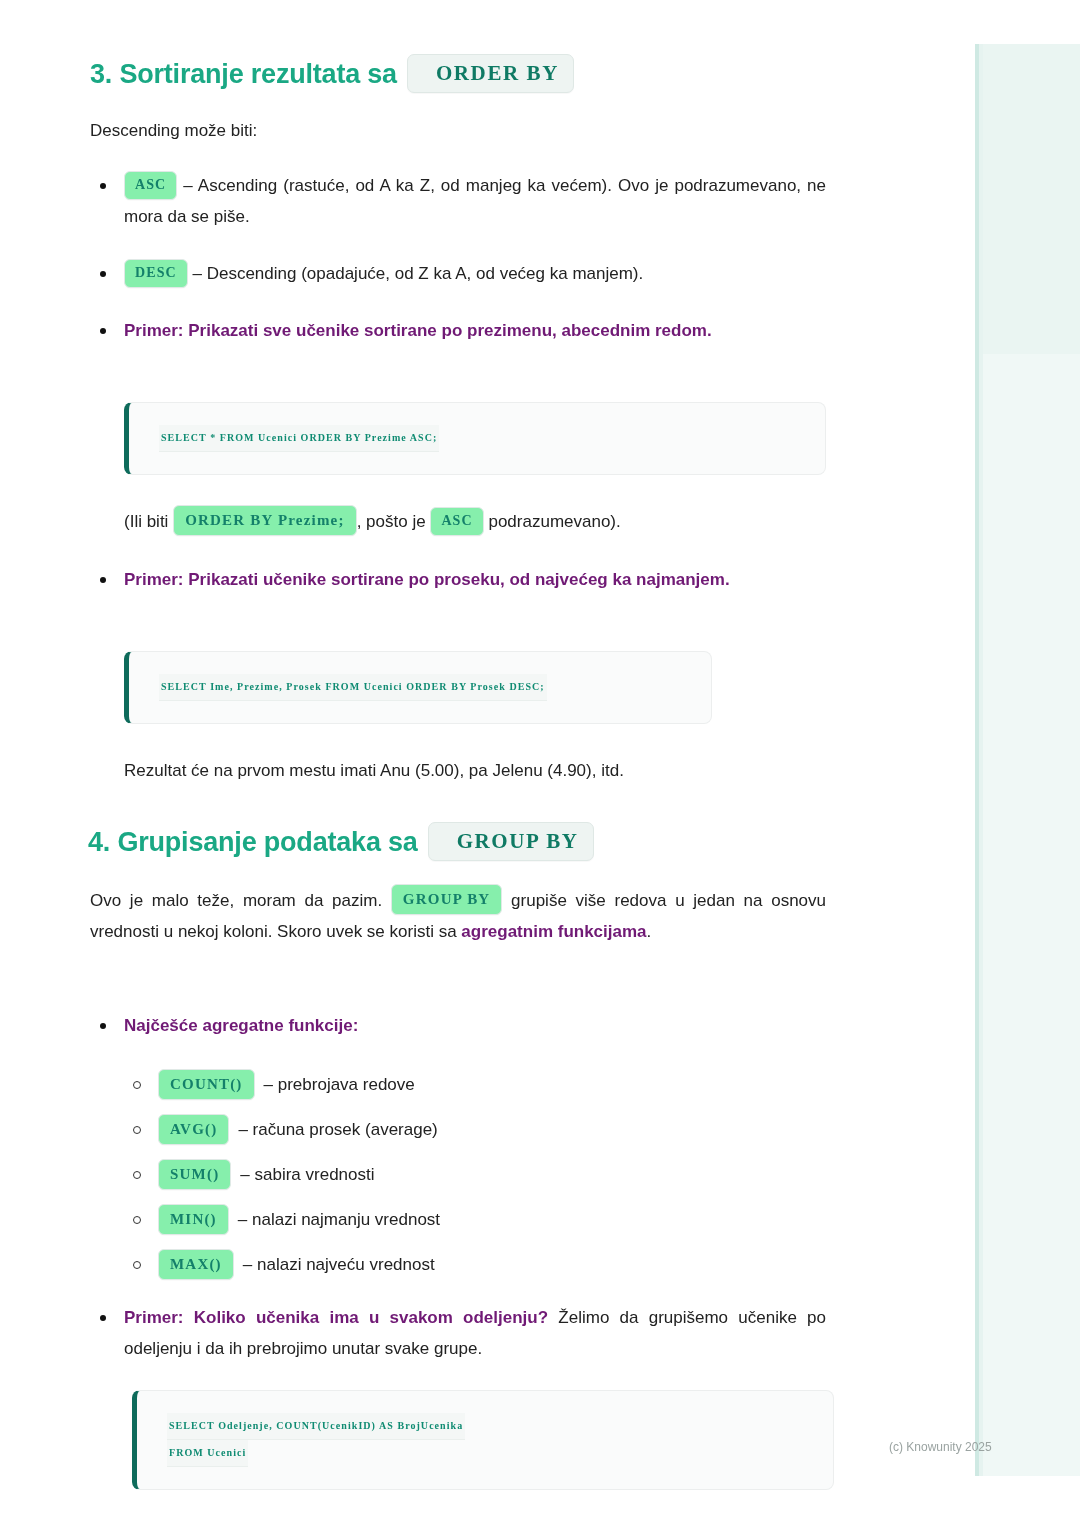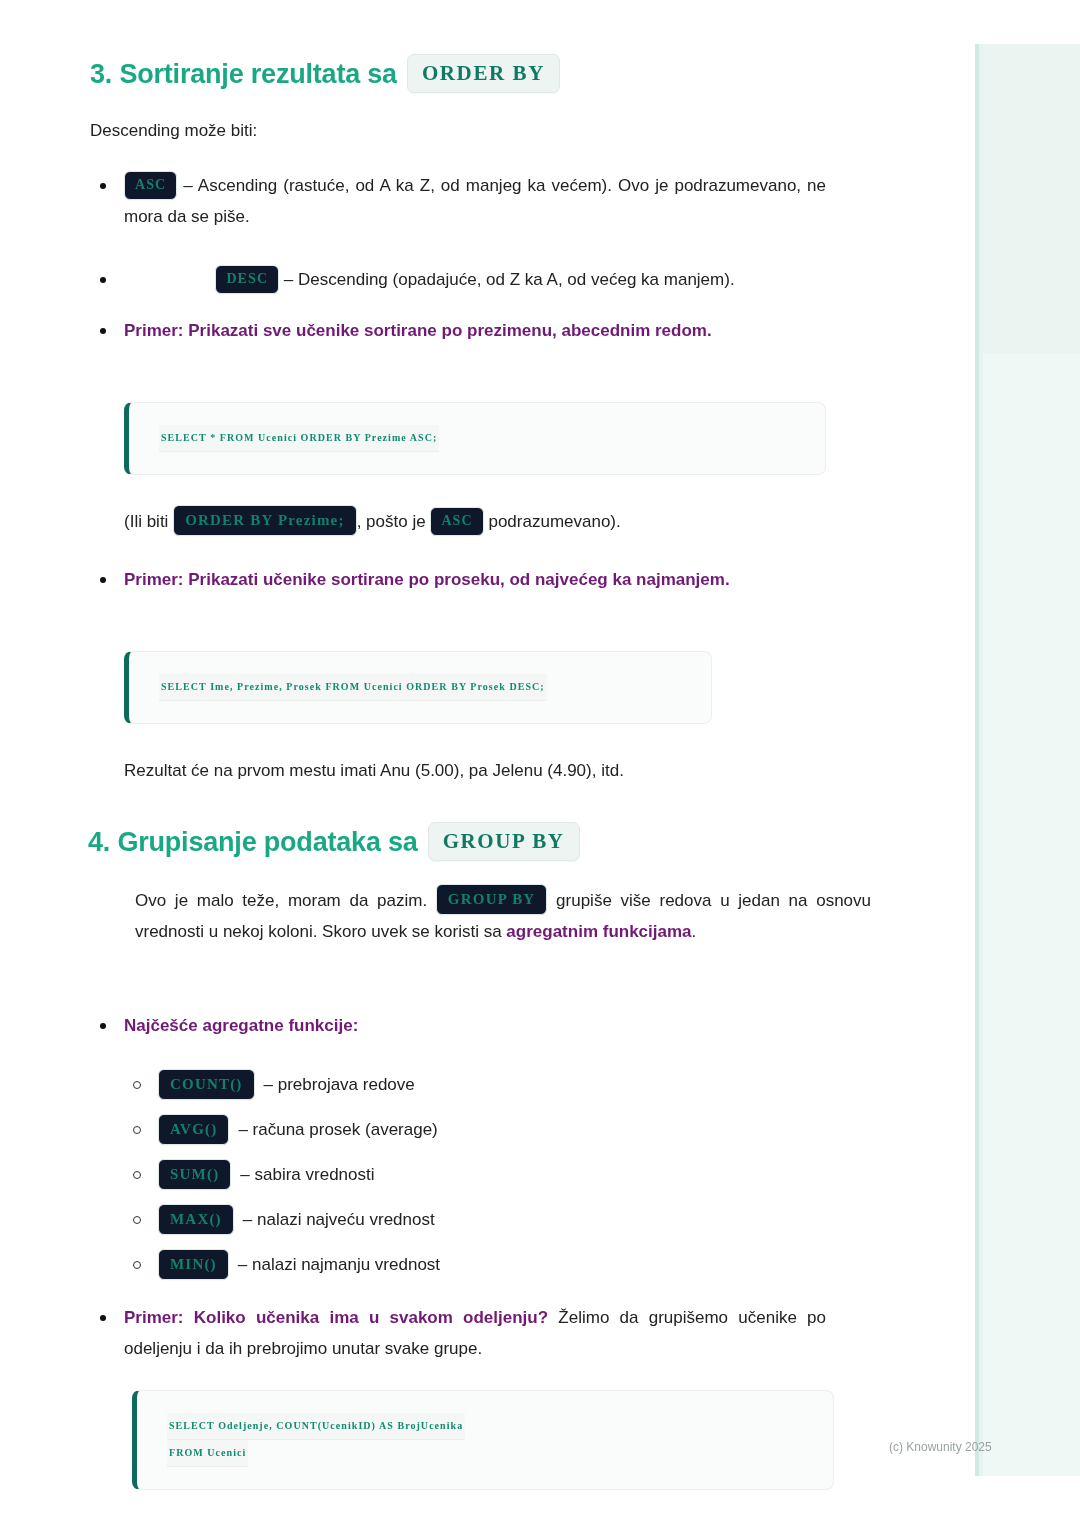--- a/index.html
+++ b/index.html
@@ -84,21 +84,21 @@
   .chip-lg {
     display: inline-block;
     font-family: "Liberation Serif", serif;
     font-weight: 700;
     font-size: 21px;
     letter-spacing: 1.6px;
     color: #0f7a64;
     background: #eef4f2;
     border: 1px solid #dfe8e5;
     border-radius: 7px;
-    padding: 7px 14px 8px 14px;
+    padding: 7px 14px 8px 28px;
     line-height: 22px;
     box-shadow: 0 1px 1px rgba(0,0,0,0.03);
   }
 
   
   p.body, .li-text {
     font-size: 17px;
     line-height: 31px;
     color: #222222;
     margin: 0;
@@ -110,21 +110,21 @@
   .bold { font-weight: 700; color: #701a75; }
 
   
   .chip {
     display: inline-block;
     font-family: "Liberation Serif", serif;
     font-weight: 700;
     font-size: 14px;
     letter-spacing: 1.1px;
     color: #14806a;
-    background: #0f172a;
+    background: #86efac;
     border: 1px solid #e0e9e6;
     border-radius: 6px;
     padding: 4px 10px 5px 10px;
     line-height: 18px;
     vertical-align: 2px;
     white-space: pre;
     box-shadow: 0 1px 1px rgba(0,0,0,0.025);
   }
   .chip.mid {
     font-size: 15px;
@@ -237,21 +237,21 @@
   <div class="col" style="top:170px;">
     <ul class="lvl1">
       <li>
         <span class="dot"></span>
         <div class="li-text justified"><span class="chip">ASC</span>
           <span>– Ascending (rastuće, od A ka Z, od manjeg ka većem). Ovo je podrazumevano, ne mora da se piše.</span></div>
       </li>
     </ul>
   </div>
 
-  <div class="col" style="top:264px;text-align:center;">
+  <div class="col" style="top:258px;">
     <ul class="lvl1">
       <li>
         <span class="dot"></span>
         <div class="li-text"><span class="chip">DESC</span>
           <span>– Descending (opadajuće, od Z ka A, od većeg ka manjem).</span></div>
       </li>
     </ul>
   </div>
 
   <div class="col" style="top:315px;">
@@ -301,21 +301,21 @@
     <p class="body">Rezultat će na prvom mestu imati Anu (5.00), pa Jelenu (4.90), itd.</p>
   </div>
 
   <div class="col" style="top:822px; left:88px;">
     <h2 class="section-heading">
       <span class="htext">4. Grupisanje podataka sa</span>
       <span class="chip-lg">GROUP BY</span>
     </h2>
   </div>
 
-  <div class="col" style="top:884px;margin-left:45px;">
+  <div class="col" style="top:884px;">
     <p class="body justified"><span>Ovo je malo teže, moram da pazim.</span>
       <span class="chip mid">GROUP BY</span>
       <span>grupiše više redova u jedan na osnovu vrednosti u nekoj koloni. Skoro uvek se koristi sa</span>
       <span class="bold">agregatnim funkcijama</span><span>.</span></p>
   </div>
 
   <div class="col" style="top:1010px;">
     <ul class="lvl1">
       <li>
         <span class="dot"></span>
@@ -336,27 +336,27 @@
         <span class="chip mid">AVG()</span>
         <span class="li-text">– računa prosek (average)</span>
       </li>
       <li style="height:45px;">
         <span class="ring"></span>
         <span class="chip mid">SUM()</span>
         <span class="li-text">– sabira vrednosti</span>
       </li>
       <li style="height:45px;">
         <span class="ring"></span>
+        <span class="chip mid">MIN()</span>
+        <span class="li-text">– nalazi najmanju vrednost</span>
+      </li>
+      <li style="height:45px;">
+        <span class="ring"></span>
         <span class="chip mid">MAX()</span>
         <span class="li-text">– nalazi najveću vrednost</span>
-      </li>
-      <li style="height:45px;">
-        <span class="ring"></span>
-        <span class="chip mid">MIN()</span>
-        <span class="li-text">– nalazi najmanju vrednost</span>
       </li>
     </ul>
   </div>
 
   <div class="col" style="top:1302px;">
     <ul class="lvl1">
       <li>
         <span class="dot"></span>
         <div class="li-text justified"><span class="bold">Primer: Koliko učenika ima u svakom odeljenju?</span>
           <span>Želimo da grupišemo učenike po odeljenju i da ih prebrojimo unutar svake grupe.</span></div>

